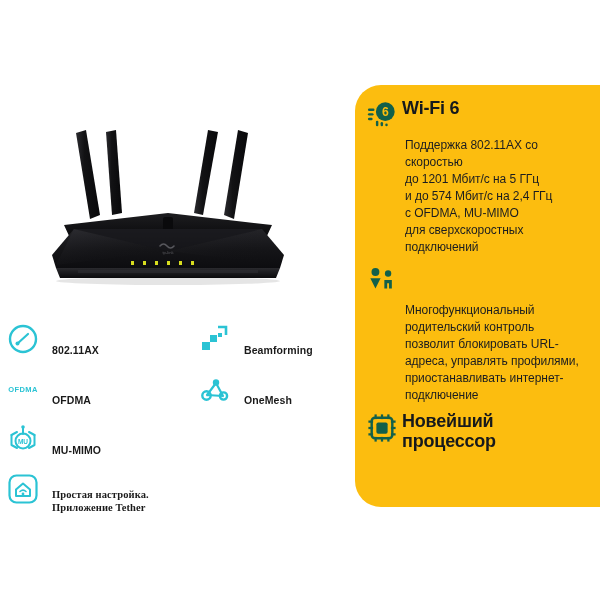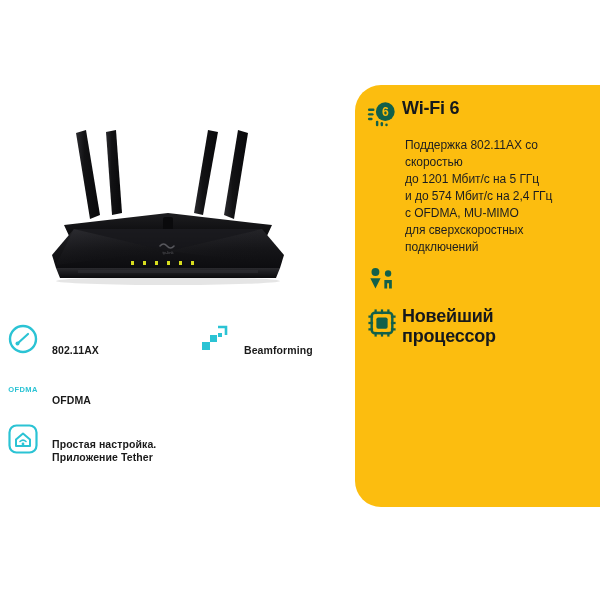--- a/index.html
+++ b/index.html
@@ -214,51 +214,77 @@
         <span class="feat-label" style="white-space: pre-line;">802.11AX</span>
       </div>
 
       <div class="feat-row">
         <span class="feat-icon">
           <span class="ofdma-word">OFDMA</span>
         </span>
         <span class="feat-label" style="white-space: pre-line;">OFDMA</span>
       </div>
 
+      <div class="feat-row">
+        <span class="feat-icon">
+          <svg width="32" height="32" viewBox="0 0 32 32">
+            <circle cx="16" cy="18" r="7.5" fill="none" stroke="#2BC3D4" stroke-width="2"></circle>
+            <text x="16" y="21" font-family="Liberation Sans, sans-serif" font-size="6.5" font-weight="bold" fill="#2BC3D4" text-anchor="middle">MU</text>
+            <path d="M16 11 L16 5" stroke="#2BC3D4" stroke-width="2" stroke-linecap="round"></path>
+            <circle cx="16" cy="4" r="1.8" fill="#2BC3D4"></circle>
+            <path d="M4.5 12 L4.5 22 L10 25" stroke="#2BC3D4" stroke-width="2" fill="none" stroke-linecap="round" stroke-linejoin="round"></path>
+            <path d="M27.5 12 L27.5 22 L22 25" stroke="#2BC3D4" stroke-width="2" fill="none" stroke-linecap="round" stroke-linejoin="round"></path>
+            <path d="M4.5 12 L10 9" stroke="#2BC3D4" stroke-width="2" fill="none" stroke-linecap="round"></path>
+            <path d="M27.5 12 L22 9" stroke="#2BC3D4" stroke-width="2" fill="none" stroke-linecap="round"></path>
+          </svg>
+        </span>
+        <span class="feat-label" style="white-space: pre-line;">MU-MIMO</span>
+      </div>
 
       <div class="feat-row">
         <span class="feat-icon">
           <svg width="32" height="32" viewBox="0 0 32 32">
             <rect x="2.5" y="2.5" width="27" height="27" rx="7" fill="none" stroke="#2BC3D4" stroke-width="2.2"></rect>
             <path d="M9 16.5 L16 10.5 L23 16.5 L23 23 L9 23 Z" fill="none" stroke="#2BC3D4" stroke-width="2" stroke-linejoin="round"></path>
             <path d="M13 18.5 q3 -2.6 6 0" stroke="#2BC3D4" stroke-width="1.6" fill="none" stroke-linecap="round"></path>
             <circle cx="16" cy="21" r="1.4" fill="#2BC3D4"></circle>
           </svg>
         </span>
-        <span class="feat-label" style="white-space: pre-line;">Простая настройка.
+        <span class="feat-label" style="white-space: pre-line; font-family: Liberation Serif, serif;">Простая настройка.
 Приложение Tether</span>
       </div>
     </div>
 
     <div class="feat-col right">
 
       <div class="feat-row">
         <span class="feat-icon">
           <svg width="32" height="32" viewBox="0 0 32 32">
             <rect x="3" y="19" width="8" height="8" fill="#2BC3D4"></rect>
             <rect x="11" y="12" width="7" height="7" fill="#2BC3D4"></rect>
             <path d="M19 4 L27 4 L27 12" stroke="#2BC3D4" stroke-width="2.6" fill="none"></path>
             <rect x="19" y="10" width="4" height="4" fill="#2BC3D4"></rect>
           </svg>
         </span>
         <span class="feat-label" style="white-space: pre-line;">Beamforming</span>
       </div>
 
 
 
+      <div class="feat-row">
+        <span class="feat-icon">
+          <svg width="32" height="32" viewBox="0 0 32 32">
+            <path d="M8 22 L17 10 M8 22 L24 23 M17 10 L24 23" stroke="#2BC3D4" stroke-width="2.2" fill="none" stroke-linecap="round"></path>
+            <circle cx="7.5" cy="22.5" r="4.2" fill="none" stroke="#2BC3D4" stroke-width="2.4"></circle>
+            <circle cx="17" cy="9.5" r="3.2" fill="#2BC3D4"></circle>
+            <circle cx="24.5" cy="23" r="3.6" fill="none" stroke="#2BC3D4" stroke-width="2.4"></circle>
+          </svg>
+        </span>
+        <span class="feat-label" style="white-space: pre-line;">OneMesh</span>
+      </div>
     </div>
   </div>
 
   <div id="yellow-panel">
 
     <div class="block" id="block-wifi6">
       <div class="block-head">
         <span class="block-head-icon">
           <svg width="30" height="30" viewBox="0 0 32 32">
             <g fill="#12604A">
@@ -288,20 +314,21 @@
           <svg width="30" height="30" viewBox="0 0 32 32">
             <g fill="#12604A">
               <circle cx="9" cy="7.5" r="4.2"></circle>
               <path d="M3.5 14 L14.5 14 L9 25 Z"></path>
               <circle cx="22.5" cy="9" r="3.4"></circle>
               <path d="M18.5 16 L26.5 16 L26.5 25 L23.5 25 L23.5 19.5 L21.5 19.5 L21.5 25 L18.5 25 Z"></path>
             </g>
           </svg>
         </span>
       </div>
+      <div class="block-body">Многофункциональный родительский контроль позволит блокировать URL-адреса, управлять профилями, приостанавливать интернет-подключение</div>
     </div>
 
     <div class="block" id="block-cpu">
       <div class="block-head">
         <span class="block-head-icon">
           <svg width="30" height="30" viewBox="0 0 32 32">
             <g fill="#12604A">
               <rect x="8" y="1.5" width="2.4" height="5"></rect>
               <rect x="14.8" y="1.5" width="2.4" height="5"></rect>
               <rect x="21.6" y="1.5" width="2.4" height="5"></rect>

